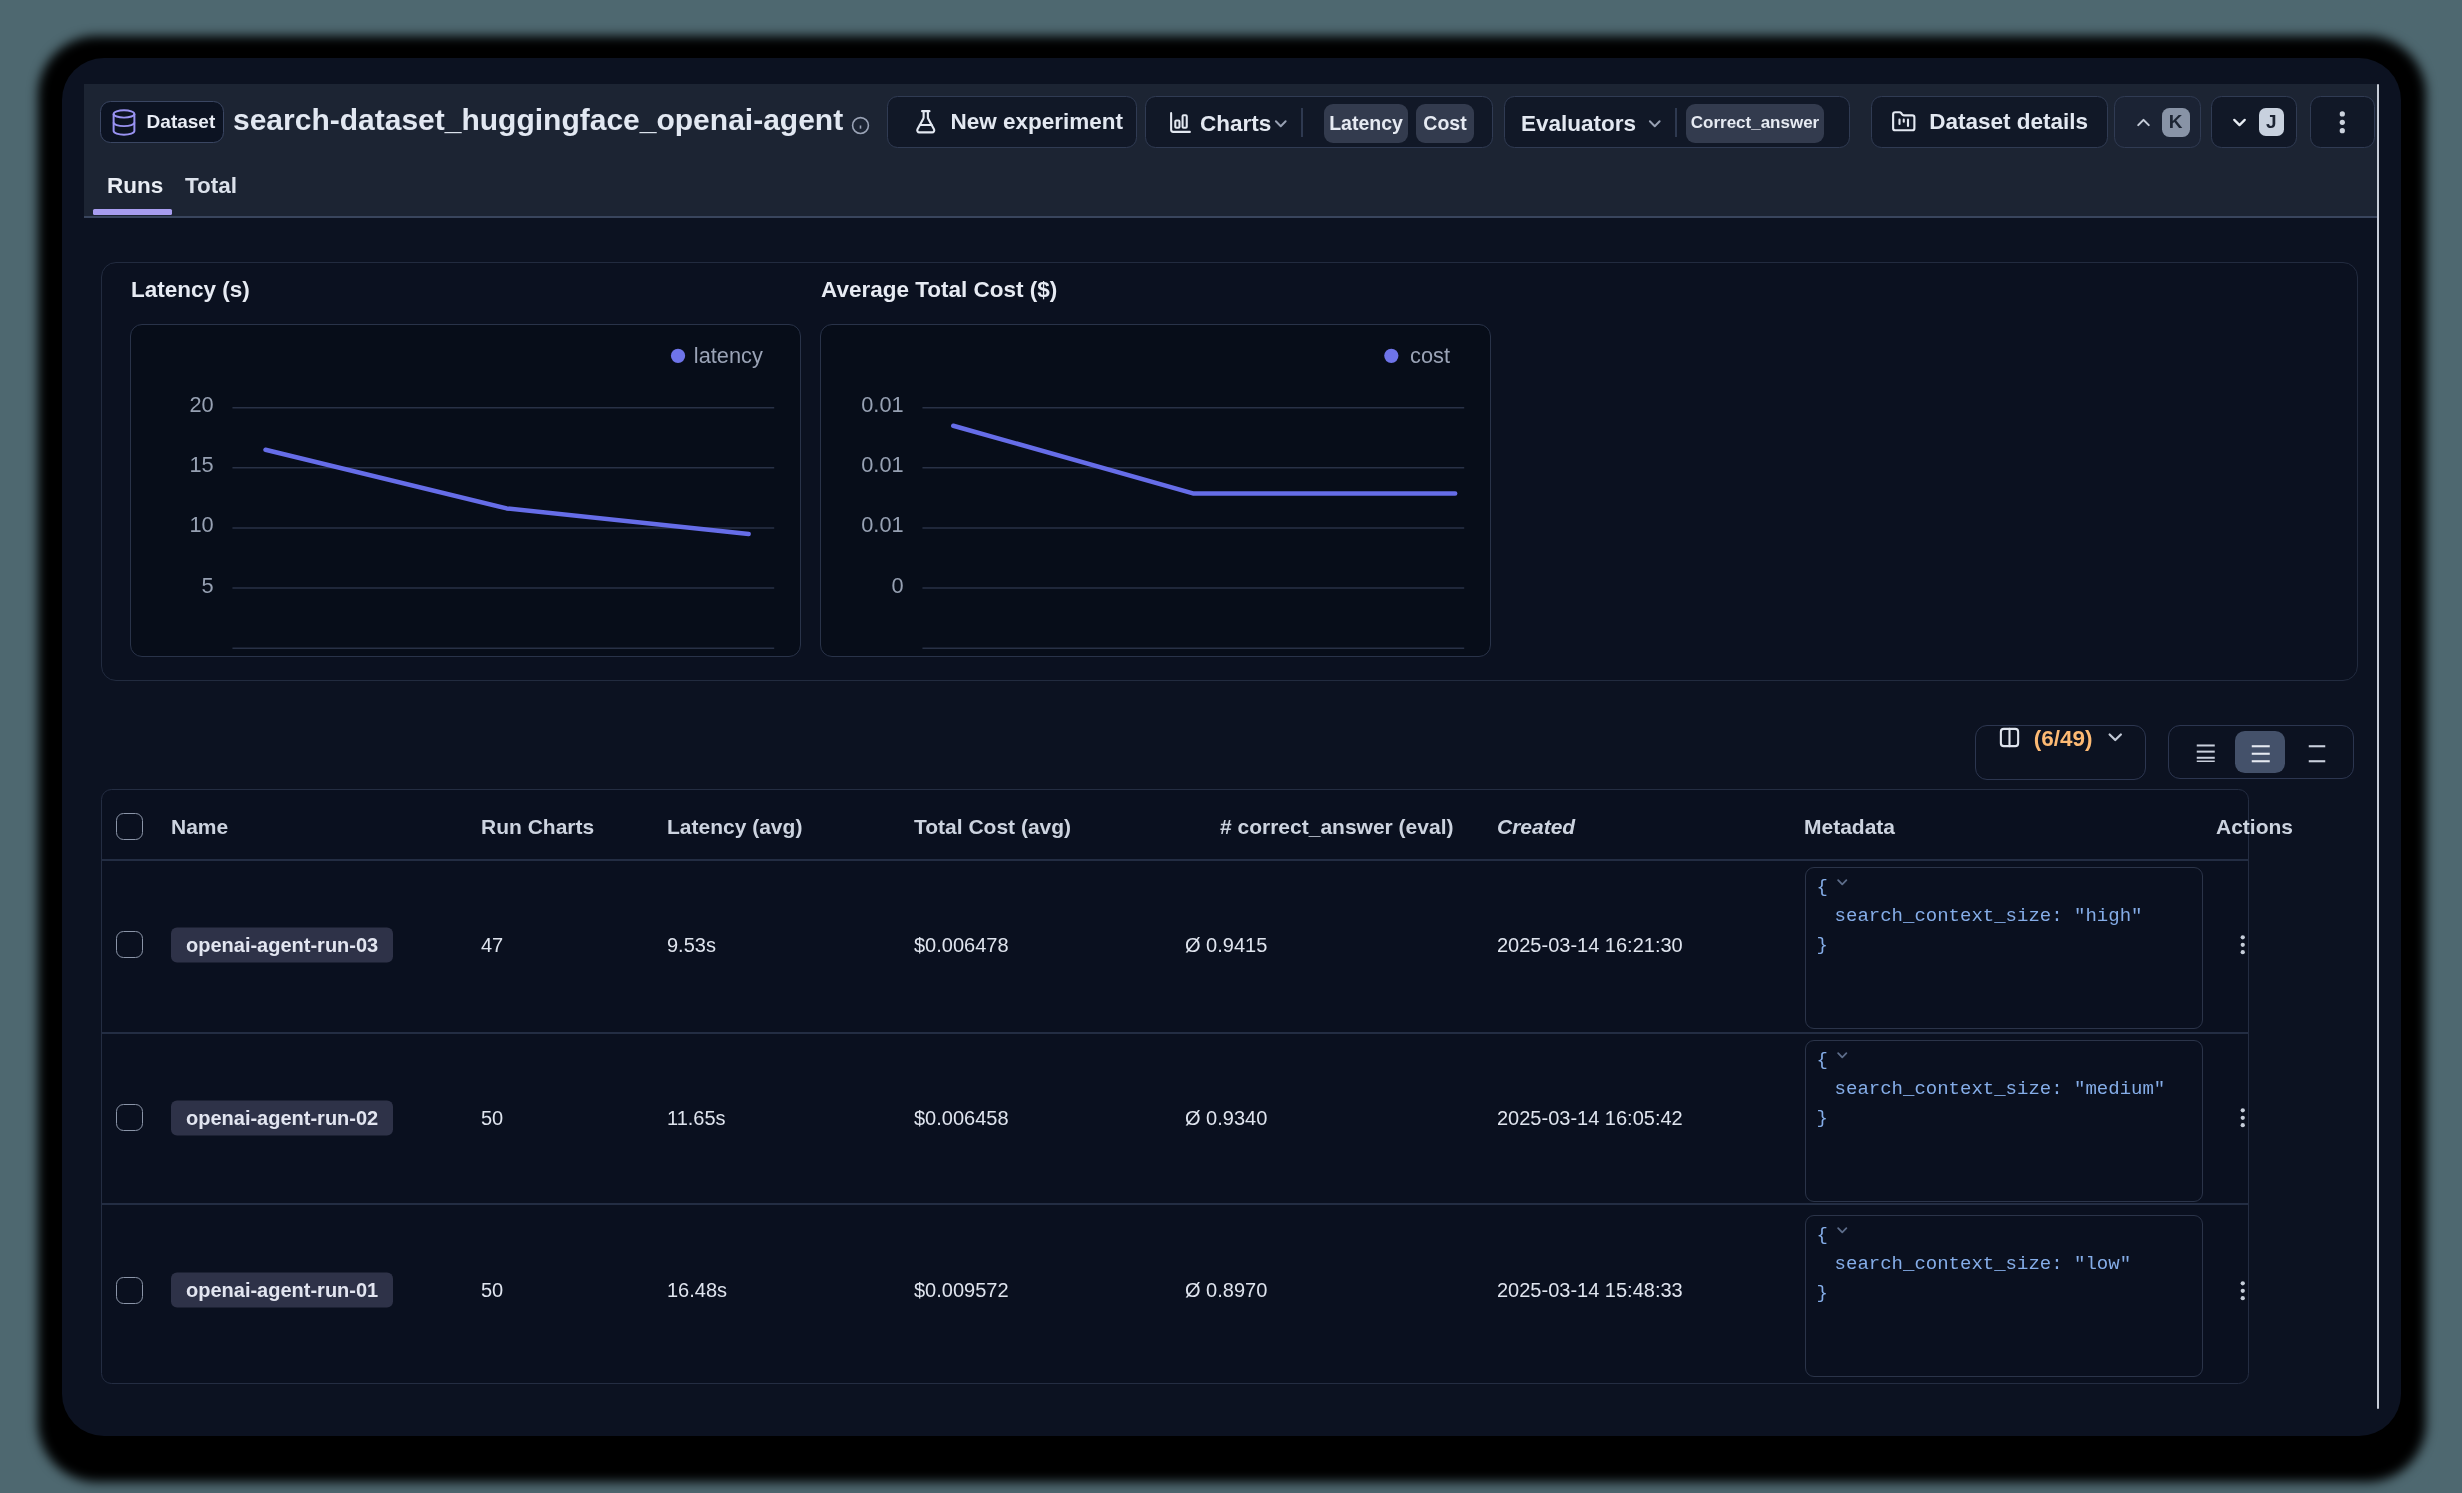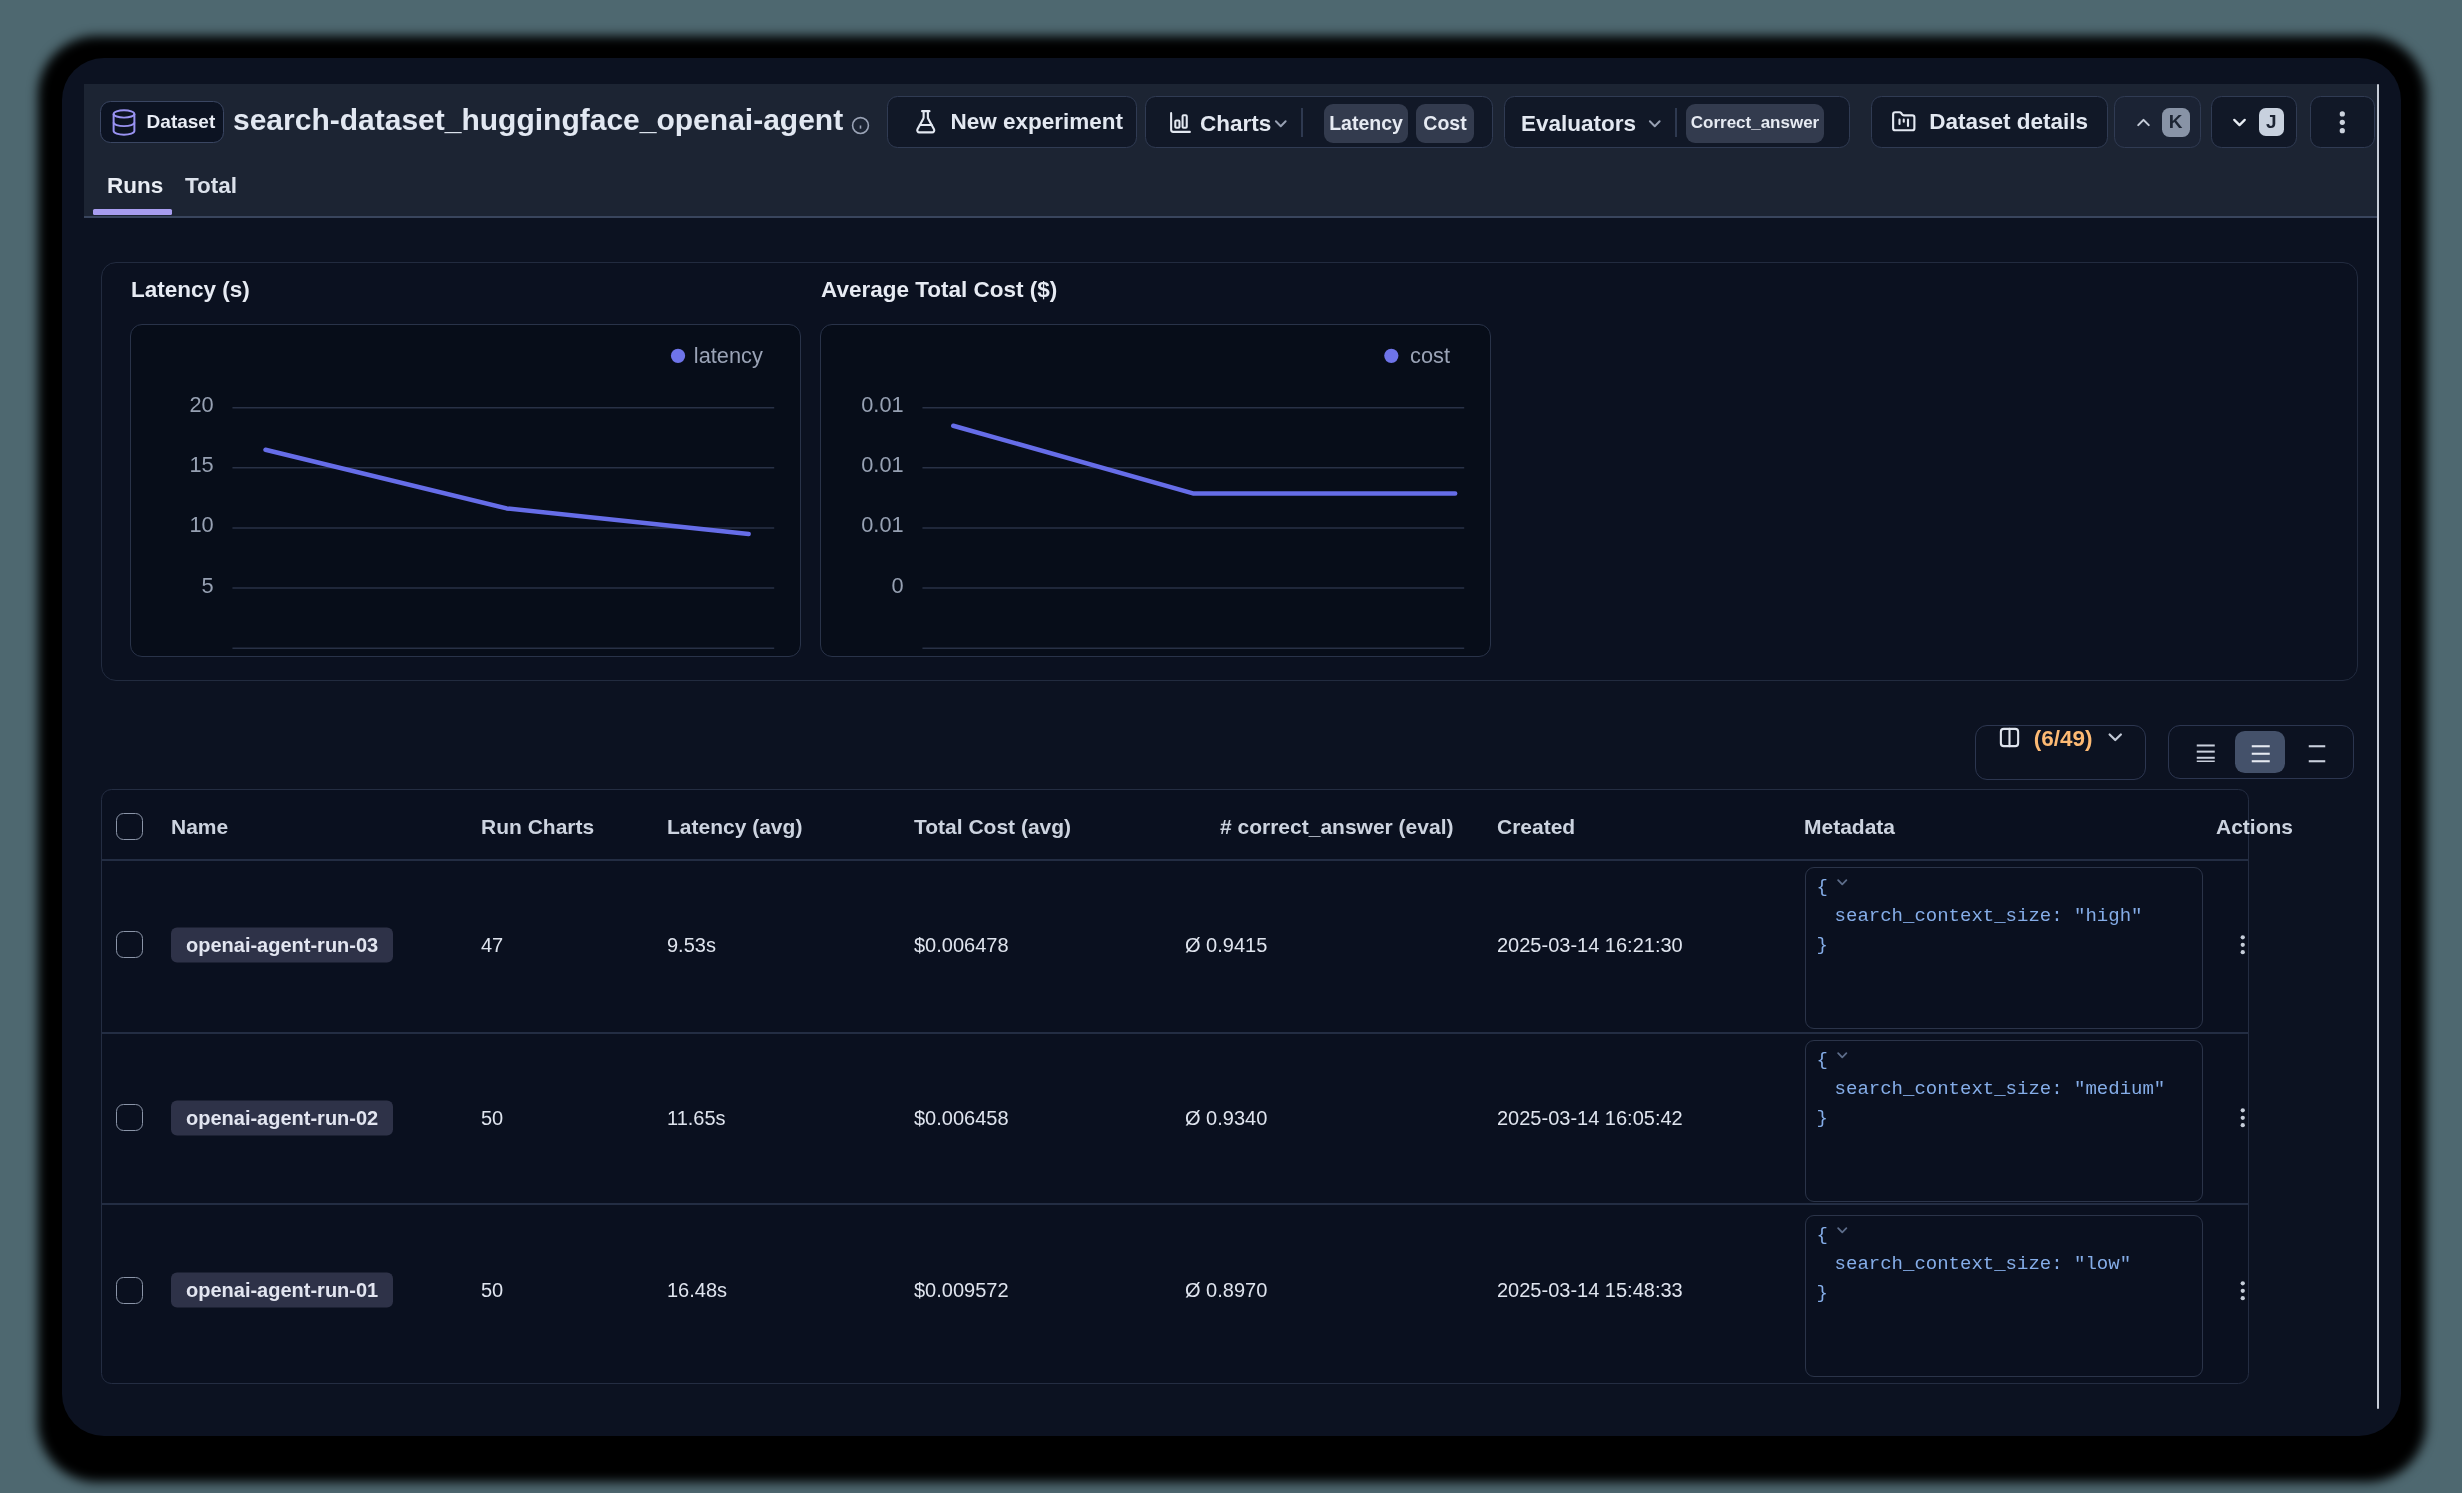--- a/index.html
+++ b/index.html
@@ -217,21 +217,21 @@
   <div class="hsep" style="top:69px;"></div>
   <div class="hsep" style="top:242px;"></div>
   <div class="hsep" style="top:413px;"></div>
 
   <div class="checkbox" style="left:14.3px;top:22.5px;"></div>
   <div class="colh" style="left:69px;">Name</div>
   <div class="colh" style="left:379px;">Run Charts</div>
   <div class="colh" style="left:565px;">Latency (avg)</div>
   <div class="colh" style="left:812px;">Total Cost (avg)</div>
   <div class="colh" style="left:1118px;"># correct_answer (eval)</div>
-  <div class="colh" style="left:1395px;">Created</div>
+  <div class="colh" style="left:1395px;font-style:italic;">Created</div>
   <div class="colh" style="left:1702px;">Metadata</div>
   <div class="colh" style="left:2114px;">Actions</div>
 
   <div class="checkbox" style="left:14.3px;top:141px;"></div>
   <div class="badge" style="left:69px;top:155px;">openai-agent-run-03</div>
   <div class="cell" style="left:379px;top:155px;">47</div>
   <div class="cell" style="left:565px;top:155px;">9.53s</div>
   <div class="cell" style="left:812px;top:155px;">$0.006478</div>
   <div class="cell" style="left:1083px;top:155px;">Ø 0.9415</div>
   <div class="cell" style="left:1395px;top:155px;">2025-03-14 16:21:30</div>

